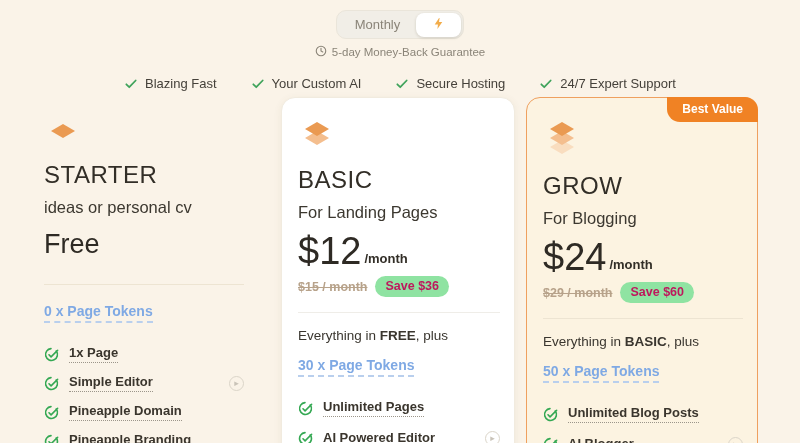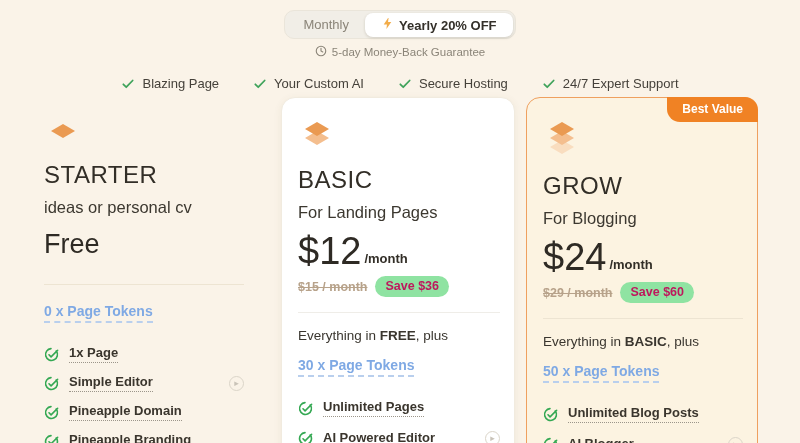--- a/index.html
+++ b/index.html
@@ -112,40 +112,39 @@
   <div class="toggle">
     <div class="seg inactive">
       <span>Monthly</span>
     </div>
     <div class="seg active">
       <span class="icon">
         <svg width="13" height="13" viewBox="0 0 24 24">
             <path d="M13 2L5 14h6l-1 8 9-13h-6l1-7z" fill="#F2AC4A"></path>
           </svg>
       </span>
-      <span>Yearly 20% OFF</span>
     </div>
   </div>
 </div>
 <div class="guarantee">
   <span>
     <svg width="12" height="12" viewBox="0 0 24 24" fill="none" stroke="#8A8478" stroke-width="2.2" stroke-linecap="round">
       <circle cx="12" cy="12" r="9.5"></circle>
         <path d="M12 6.5V12l3.5 2"></path>
     </svg>
   </span>
   <span>5-day Money-Back Guarantee</span>
 </div>
 
 <div class="highlights">
   <div class="highlight">
     <svg width="14" height="14" viewBox="0 0 24 24">
         <use href="#ck"></use>
       </svg>
-    <span>Blazing Page</span>
+    <span>Blazing Fast</span>
   </div>
   <div class="highlight">
     <svg width="14" height="14" viewBox="0 0 24 24">
         <use href="#ck"></use>
       </svg>
     <span>Your Custom AI</span>
   </div>
   <div class="highlight">
     <svg width="14" height="14" viewBox="0 0 24 24">
         <use href="#ck"></use>

